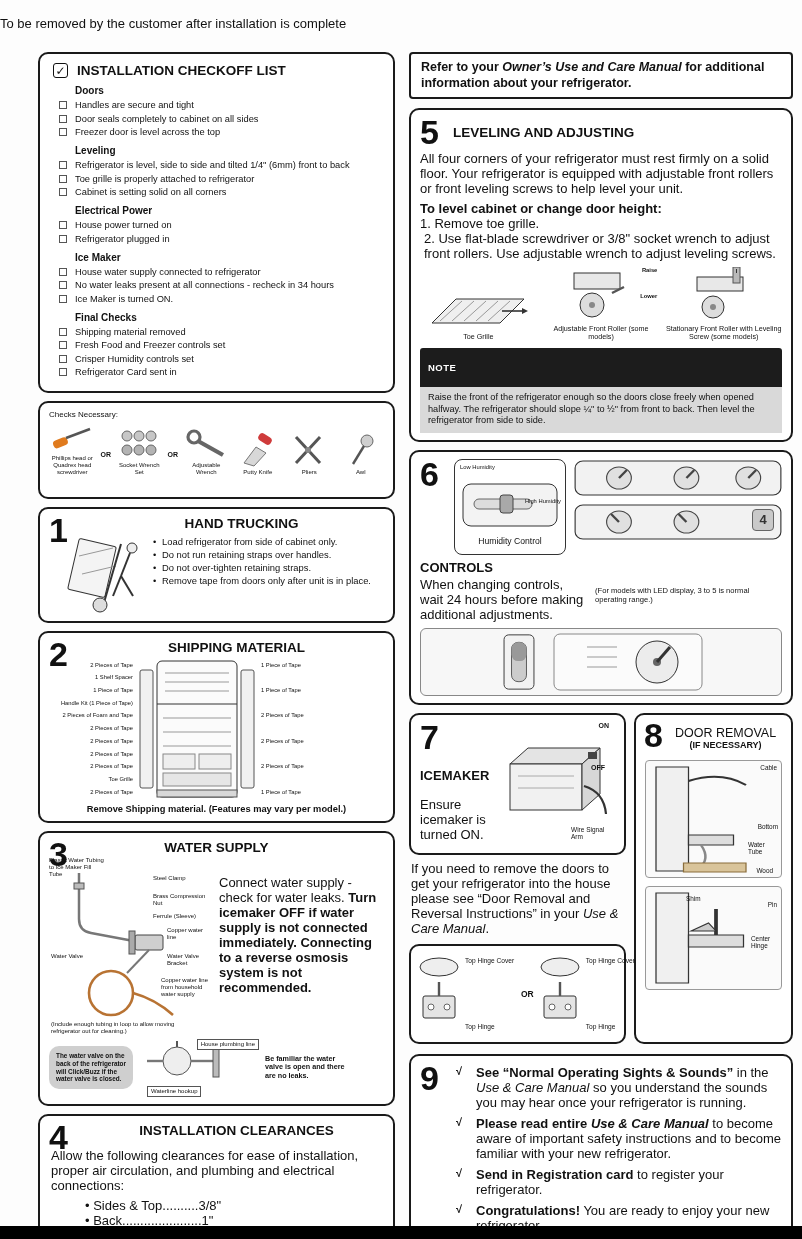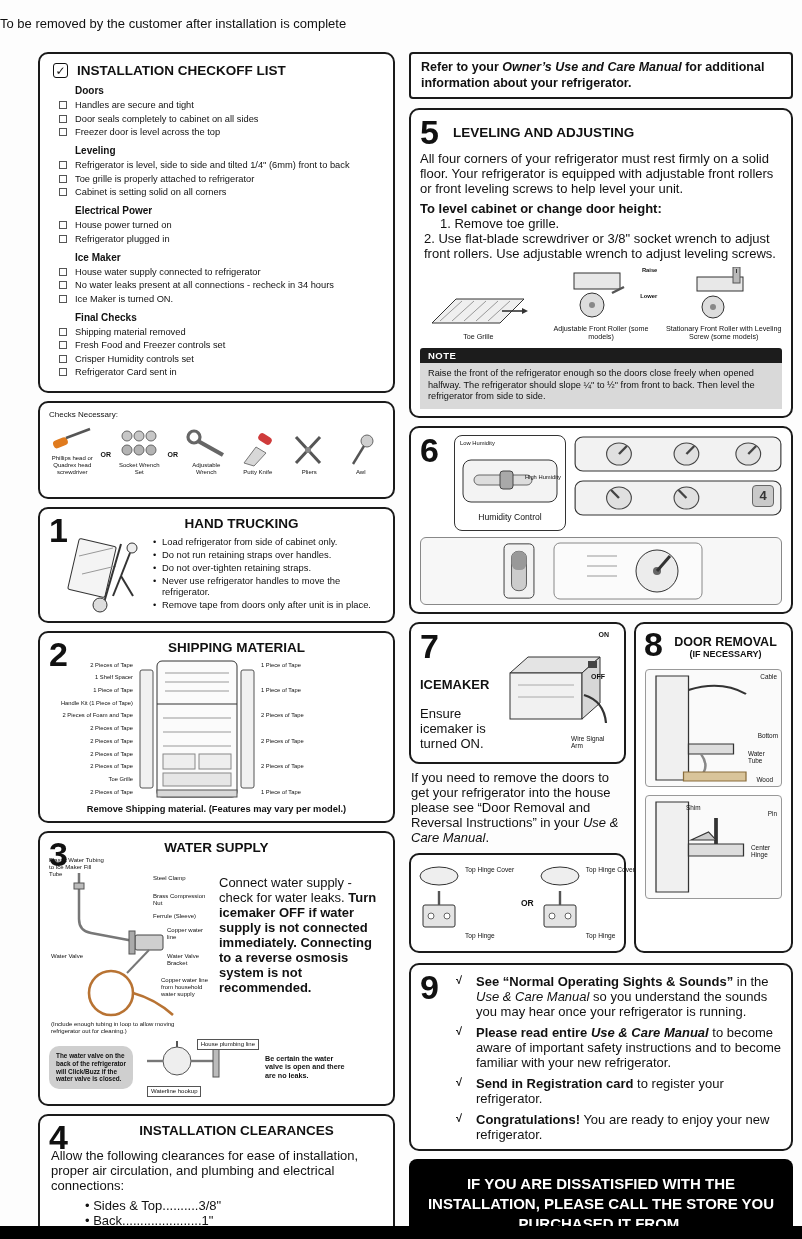--- a/index.html
+++ b/index.html
@@ -26,21 +26,21 @@
   
   .tools-row { display:flex; align-items:flex-end; gap:5px; margin-top:4px; }
   .tool { display:flex; flex-direction:column; align-items:center; flex:1; }
   .tool-cap { font-size:6px; line-height:7px; text-align:center; margin-top:2px; }
   .or-txt { font-size:7px; font-weight:bold; padding-bottom:18px; }
   .tools-label { font-size:8px; }
   
   .bullet { font-size:9.4px; line-height:11.6px; padding-left:9px; position:relative; margin-bottom:1.5px; }
   .bullet::before { content:"•"; position:absolute; left:0; }
   
-  .note-head { background:var(--note-header-bg,#1c1c1c); color:#fff; font-weight:bold; font-size:9.5px; padding:2px 8px; border-radius:3px 3px 0 0; letter-spacing:0.5px; }
+  .note-head { background:var(--note-header-bg,#1c1c1c); color:#fff; font-weight:bold; font-size:9.5px; padding:14px 8px; border-radius:3px 3px 0 0; letter-spacing:0.5px; }
   .note-body { background:var(--note-body-bg,#d9d9d9); font-size:9.2px; line-height:11.4px; padding:5px 8px 6px; }
   
   .ship-diagram { display:flex; gap:4px; margin-top:3px; }
   .ship-col { display:flex; flex-direction:column; justify-content:space-between; font-size:5.8px; line-height:6.6px; padding:4px 0; }
   .ship-col.left { width:84px; text-align:right; }
   .ship-col.right { width:70px; text-align:left; }
   .ship-cap { font-weight:bold; font-size:9.3px; text-align:center; margin-top:4px; }
   
   .water-flex { display:flex; gap:8px; margin-top:2px; }
   .water-diagram { position:relative; width:162px; height:178px; flex:0 0 162px; }
@@ -243,21 +243,20 @@
         <circle cx="51" cy="71" r="7" fill="#ddd" stroke="#333"></circle>
         <circle cx="83" cy="14" r="5" fill="#eee" stroke="#333"></circle>
         <line x1="81" y1="19" x2="72" y2="42" stroke="#333" stroke-width="2"></line>
         <line x1="72" y1="42" x2="84" y2="62" stroke="#333" stroke-width="2"></line>
         <line x1="72" y1="42" x2="64" y2="62" stroke="#333" stroke-width="2"></line>
       </svg>
       <div style="flex:1; padding-top:2px;">
         <div class="bullet">Load refrigerator from side of cabinet only.</div>
         <div class="bullet">Do not run retaining straps over handles.</div>
         <div class="bullet">Do not over-tighten retaining straps.</div>
-        <div class="bullet">Never use refrigerator handles to move the refrigerator.</div>
         <div class="bullet">Remove tape from doors only after unit is in place.</div>
       </div>
     </div>
   </div>
 
   <div class="panel">
     <div class="num num-abs">2</div>
     <div class="panel-title" style="padding-left:40px;">SHIPPING MATERIAL</div>
     <div class="ship-diagram">
       <div class="ship-col left">
@@ -333,21 +332,21 @@
         <svg width="120" height="58" viewBox="0 0 120 58" style="position:absolute; top:0; left:0;">
           <circle cx="38" cy="22" r="14" fill="#eee" stroke="#555"></circle>
           <line x1="24" y1="22" x2="8" y2="22" stroke="#777" stroke-width="2.4"></line>
           <line x1="52" y1="22" x2="74" y2="22" stroke="#777" stroke-width="2.4"></line>
           <rect x="74" y="8" width="6" height="30" fill="#bbb" stroke="#555"></rect>
           <line x1="38" y1="8" x2="38" y2="2" stroke="#555" stroke-width="2"></line>
         </svg>
         <span class="chip" style="position:absolute; right:0; top:0;">House plumbing line</span>
         <span class="chip" style="position:absolute; left:8px; bottom:0;">Waterline hookup</span>
       </div>
-      <div class="open-note">Be certain the water valve is open and there are no leaks.</div>
+      <div class="open-note">Be familiar the water valve is open and there are no leaks.</div>
     </div>
   </div>
 
   <div class="panel">
     <div class="num num-abs">4</div>
     <div class="panel-title" style="padding-left:40px;">INSTALLATION CLEARANCES</div>
     <div class="body-text" style="margin:10px 2px 5px;">Allow the following clearances for ease of installation, proper air circulation, and plumbing and electrical connections:</div>
     <div class="body-text" style="margin-left:36px;">• Sides &amp; Top..........3/8"</div>
     <div class="body-text" style="margin-left:36px; margin-bottom:8px;">• Back......................1"</div>
     <div class="note-head">NOTE</div>
@@ -360,21 +359,21 @@
 
   <div class="refer-box"><span style="font-weight: bold;">Refer to your </span><span style="font-weight: bold; font-style: italic;">Owner’s Use and Care Manual</span><span style="font-weight: bold;"> for additional information about your refrigerator.</span></div>
 
   <div class="panel">
     <div style="display:flex; align-items:center; gap:14px; margin-bottom:3px;">
       <span class="num">5</span>
       <span class="panel-title">LEVELING AND ADJUSTING</span>
     </div>
     <div class="body-text">All four corners of your refrigerator must rest firmly on a solid floor. Your refrigerator is equipped with adjustable front rollers or front leveling screws to help level your unit.</div>
     <div class="body-text" style="font-weight:bold; margin-top:5px;">To level cabinet or change door height:</div>
-    <div class="body-text" style="margin-left:20px;">1. Remove toe grille.</div>
+    <div class="body-text" style="margin-left:0;">1. Remove toe grille.</div>
     <div class="body-text" style="margin-left:4px;">2. Use flat-blade screwdriver or 3/8" socket wrench to adjust front rollers. Use adjustable wrench to adjust leveling screws.</div>
     <div class="fig-row">
       <div class="fig">
         <svg width="104" height="44" viewBox="0 0 104 44">
           <polygon points="6,36 74,36 98,12 30,12" fill="#efefef" stroke="#333"></polygon>
           <line x1="36" y1="14" x2="14" y2="34" stroke="#999"></line>
             <line x1="48" y1="14" x2="26" y2="34" stroke="#999"></line>
             <line x1="60" y1="14" x2="38" y2="34" stroke="#999"></line>
             <line x1="72" y1="14" x2="50" y2="34" stroke="#999"></line>
             <line x1="84" y1="14" x2="62" y2="34" stroke="#999"></line>
@@ -438,20 +437,27 @@
           <svg width="100%" height="38" viewBox="0 0 185 38" preserveAspectRatio="none">
             <rect x="1" y="2" width="183" height="34" rx="7" fill="#f2f2f2" stroke="#333"></rect>
             <circle cx="40" cy="19" r="11" fill="#e0e0e0" stroke="#444"></circle>
               <line x1="40" y1="19" x2="33" y2="11" stroke="#444" stroke-width="2"></line>
             <circle cx="100" cy="19" r="11" fill="#e0e0e0" stroke="#444"></circle>
               <line x1="100" y1="19" x2="93" y2="11" stroke="#444" stroke-width="2"></line>
           </svg>
           <span class="led">4</span>
         </div>
       </div>
+    </div>
+    <div class="ctl-row2">
+      <div style="width:165px; flex:0 0 165px;">
+        <div style="font-weight:bold; font-size:13px; margin-bottom:2px;">CONTROLS</div>
+        <div class="body-text">When changing controls, wait 24 hours before making additional adjustments.</div>
+      </div>
+      <div style="flex:1; font-size:7.6px; line-height:9px; padding-top:26px;">(For models with LED display, 3 to 5 is normal operating range.)</div>
     </div>
     <div class="ctl-row3">
       <svg width="40" height="58" viewBox="0 0 40 62">
         <rect x="4" y="2" width="32" height="58" rx="5" fill="#f2f2f2" stroke="#333"></rect>
         <rect x="12" y="10" width="16" height="42" rx="7" fill="#ccc" stroke="#555"></rect>
         <rect x="12" y="10" width="16" height="20" rx="7" fill="#999"></rect>
       </svg>
       <svg width="150" height="58" viewBox="0 0 150 58">
         <rect x="1" y="1" width="148" height="56" rx="6" fill="#fbfbfb" stroke="#888"></rect>
         <circle cx="104" cy="29" r="21" fill="#ececec" stroke="#333"></circle>
@@ -518,21 +524,21 @@
               <span>Top Hinge Cover</span>
               <span>Top Hinge</span>
             </div>
           </div>
         </div>
       </div>
     </div>
 
     <div class="panel panel-dr">
       <div class="num" style="position:absolute; top:5px; left:8px;">8</div>
-      <div style="font-weight:bold; font-size:12.5px; text-align:center; padding-left:24px; margin-top:4px;">DOOR REMOVAL</div>
+      <div style="font-weight:normal; font-size:12.5px; text-align:center; padding-left:24px; margin-top:4px;">DOOR REMOVAL</div>
       <div style="font-weight:bold; font-size:9px; text-align:center; padding-left:24px;">(IF NECESSARY)</div>
       <div class="dr-art" style="border:1px solid #999; border-radius:4px; margin-top:10px; background:#fafafa;">
         <svg width="100%" height="116" viewBox="0 0 108 116" preserveAspectRatio="none" style="position:absolute; top:0; left:0;">
           <rect x="8" y="6" width="26" height="104" fill="#f0f0f0" stroke="#333"></rect>
           <path d="M34,20 q26,-10 46,4" stroke="#333" stroke-width="2" fill="none"></path>
           <rect x="34" y="74" width="36" height="10" fill="#ddd" stroke="#333"></rect>
           <path d="M44,84 q8,14 -2,24" stroke="#888" stroke-width="2" fill="none"></path>
           <rect x="30" y="102" width="50" height="9" fill="#d9c49a" stroke="#8a6d3b"></rect>
         </svg>
         <span class="dr-lbl" style="top:3px; right:4px;">Cable</span>

